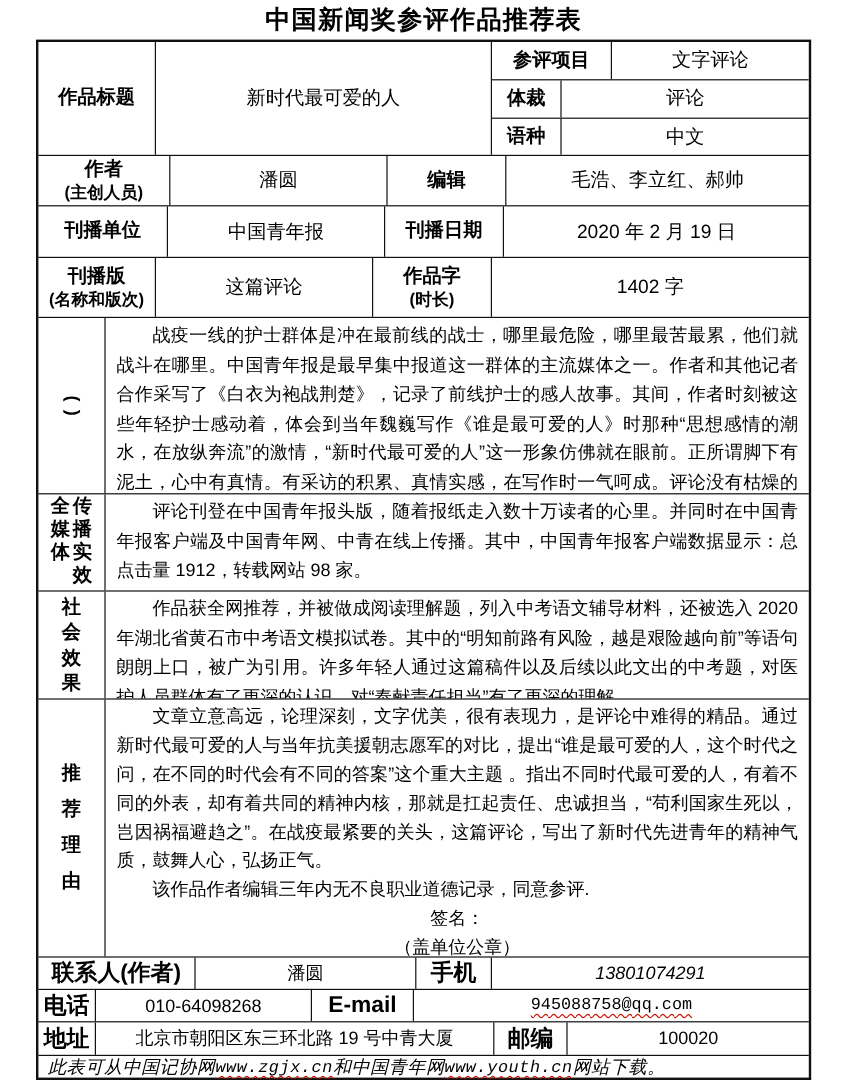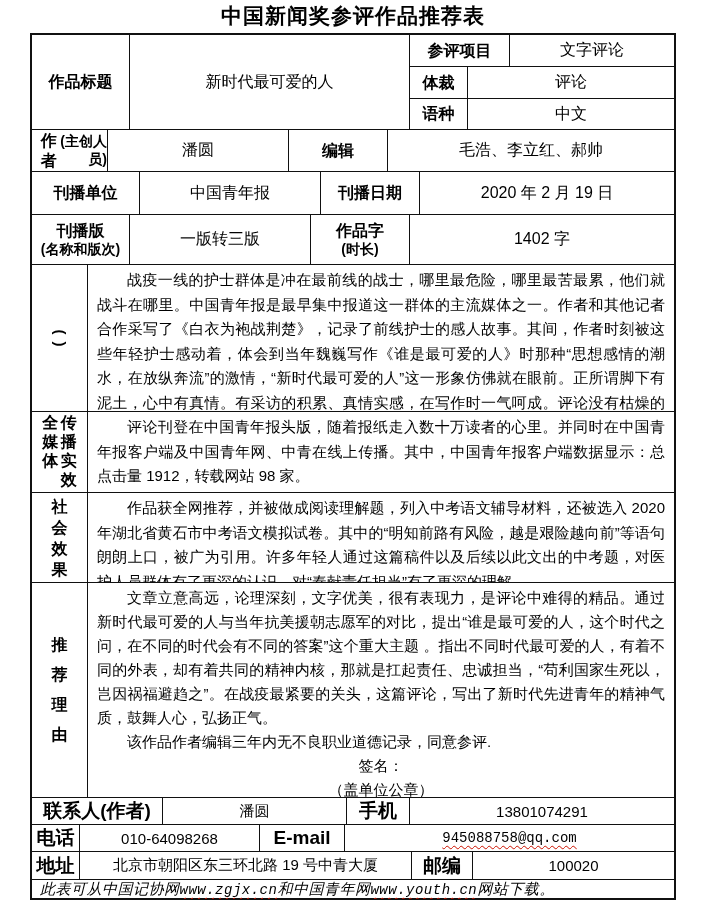--- a/index.html
+++ b/index.html
@@ -61,42 +61,42 @@
           <div class="cell val" style="flex:1;">评论</div>
         </div>
         <div class="subrow" style="flex:1;">
           <div class="cell lbl" style="width:58px;">语种</div>
           <div class="cell val" style="flex:1;">中文</div>
         </div>
       </div>
     </div>
 
     <div class="row" style="height:42px;">
-      <div class="cell lbl" style="width:76px;text-align:right;">
+      <div class="cell lbl" style="width:110px;flex-direction:column;text-align:right;">
         <span>作者</span>
         <span class="sub">(主创人员)</span>
       </div>
       <div class="cell val" style="width:181px;">潘圆</div>
       <div class="cell lbl" style="width:99px;">编辑</div>
       <div class="cell val" style="flex:1;">毛浩、李立红、郝帅</div>
     </div>
 
     <div class="row" style="height:43px;">
       <div class="cell lbl" style="width:108px;">刊播单位</div>
       <div class="cell val" style="width:181px;">中国青年报</div>
       <div class="cell lbl" style="width:99px;">刊播日期</div>
       <div class="cell val" style="flex:1;">2020 年 2 月 19 日</div>
     </div>
 
     <div class="row" style="height:50px;">
       <div class="cell lbl" style="width:98px;flex-direction:column;">
         <span>刊播版</span>
         <span class="sub">(名称和版次)</span>
       </div>
-      <div class="cell val" style="width:181px;">一版转三版</div>
+      <div class="cell val" style="width:181px;">这篇评论</div>
       <div class="cell lbl" style="width:99px;flex-direction:column;">
         <span>作品字</span>
         <span class="sub">(时长)</span>
       </div>
       <div class="cell val" style="flex:1;">1402 字</div>
     </div>
 
     <div class="row" style="height:147px;">
       <div class="cell vlab" style="width:56px;">
         <span class="rot90">(</span>
@@ -138,21 +138,21 @@
         <p class="center-line">签名：</p>
         <p class="center-line">（盖单位公章）</p>
 
       </div>
     </div>
 
     <div class="row" style="height:27px;">
       <div class="cell contact-lbl" style="width:131px;">联系人(作者)</div>
       <div class="cell contact-val" style="width:184px;">潘圆</div>
       <div class="cell contact-lbl" style="width:63px;text-align:right;">手机</div>
-      <div class="cell contact-val" style="flex:1;">13801074291</div>
+      <div class="cell contact-val" style="flex:1;font-style:italic;">13801074291</div>
     </div>
 
     <div class="row" style="height:27px;">
       <div class="cell contact-lbl" style="width:48px;">电话</div>
       <div class="cell contact-val" style="width:180px;">010-64098268</div>
       <div class="cell contact-lbl" style="width:85px;">E-mail</div>
       <div class="cell contact-val" style="flex:1;">
         <span class="mono wavy">945088758@qq.com</span>
       </div>
     </div>

